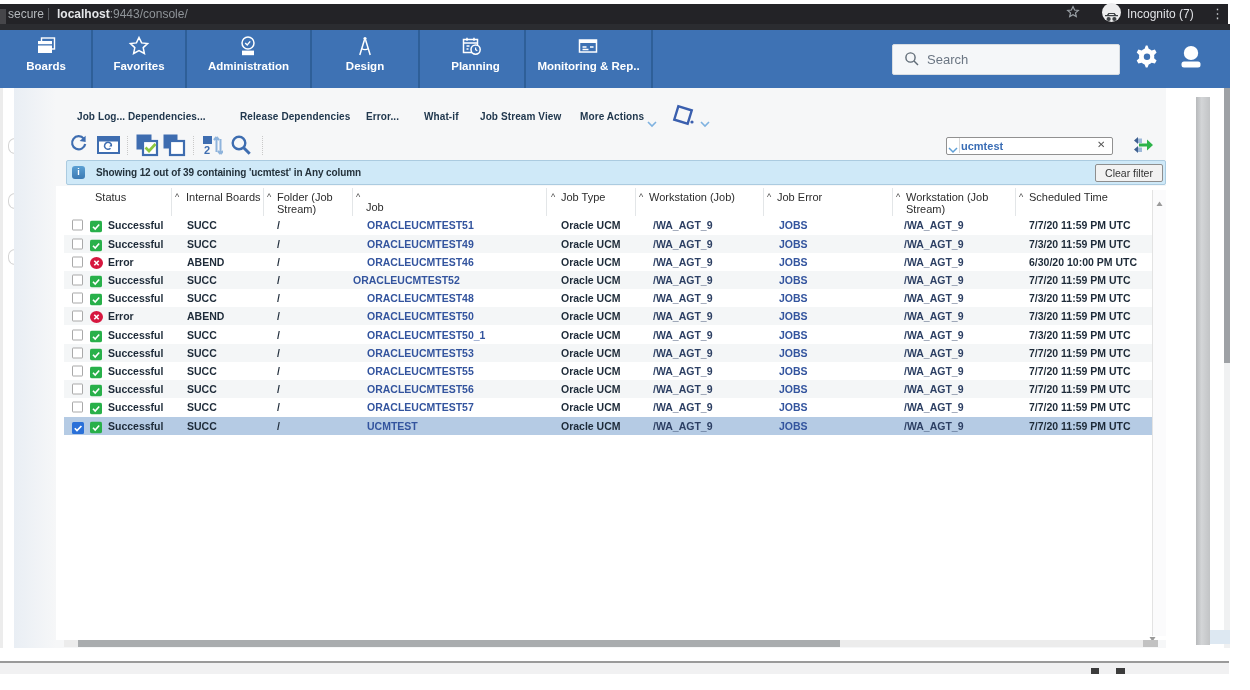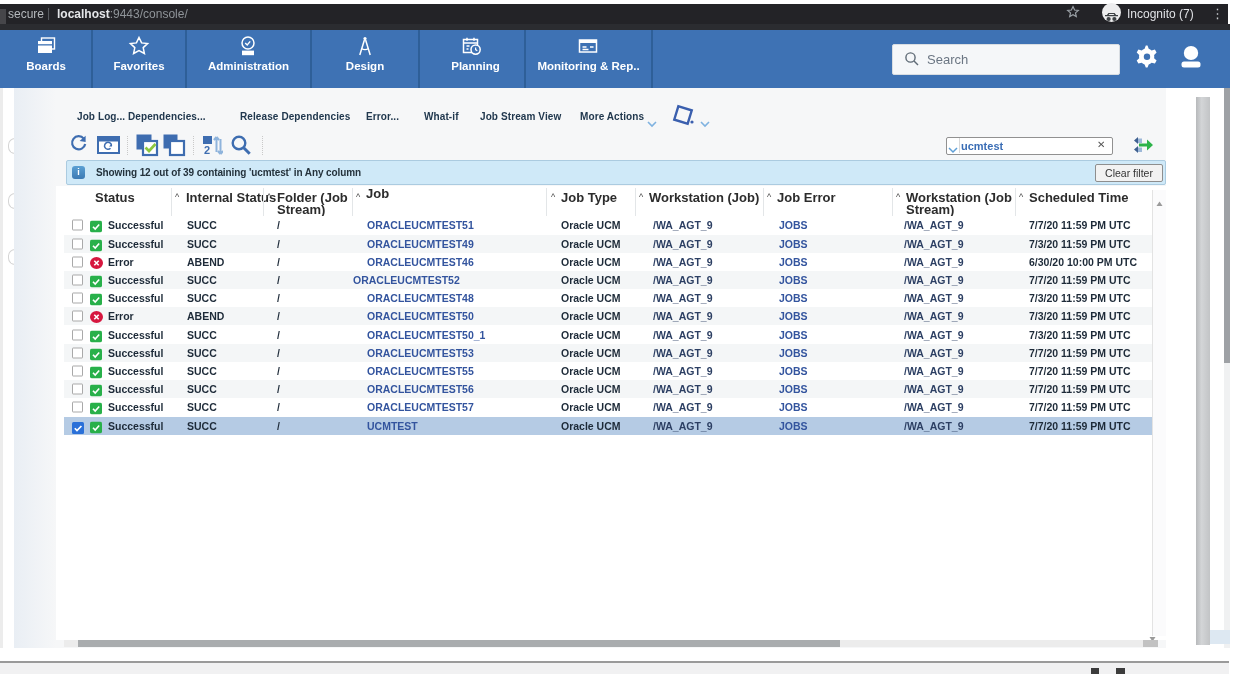--- a/index.html
+++ b/index.html
@@ -1,20 +1,20 @@
 <!DOCTYPE html>
 <html><head><meta charset="utf-8"><style>
 
 *{margin:0;padding:0;box-sizing:border-box}
 html,body{width:1250px;height:690px;overflow:hidden;background:#fff;
  font-family:"Liberation Sans",sans-serif;position:relative}
 .ab{position:absolute}
 .navlbl{color:#fff;font-size:11.5px;font-weight:600;text-align:center;width:100%}
 .tb{font-size:10px;font-weight:700;color:#21384e;white-space:nowrap;letter-spacing:0.1px}
-.hdr{font-size:13px;font-weight:700;color:#2c2c2c;line-height:11.5px;white-space:nowrap}
+.hdr{font-size:11px;font-weight:400;color:#2c2c2c;line-height:11.5px;white-space:nowrap}
 .caret{font-size:9px;font-weight:400;color:#4a4a4a}
 .cell{position:absolute;font-size:10.5px;font-weight:700;color:#1d2a38;white-space:nowrap;top:50%;transform:translateY(-50%)}
 .blue{color:#33549e}
 .navy{color:#2c3f63}
 .row{position:absolute;left:64px;width:1088px;height:18.2px}
 .cb{position:absolute;left:8px;top:50%;transform:translateY(-50%);width:11px;height:11px;border:1px solid #a9a9a9;border-radius:1px;background:#fff}
 
 </style></head><body>
 <div class="ab" style="left:0;top:0;width:1250px;height:4px;background:#fff"></div>
 <div class="ab" style="left:0;top:4px;width:1228px;height:20px;background:#232327"></div>
@@ -174,25 +174,25 @@
       <path d="M8 12l-4 3.5L8 19v-7z" fill="#3e5f8f"></path>
       <rect x="8" y="4.5" width="4" height="4.5" fill="#9db8d8"></rect>
       <rect x="8" y="13.5" width="4" height="4.5" fill="#9db8d8"></rect>
     </svg></div>
 <div class="ab" style="left:66px;top:160px;width:1100px;height:25px;background:#cfe9f8;border:1px solid #abcbe0;border-radius:2px"></div>
 <div class="ab" style="left:72px;top:166px;width:13px;height:13px;border-radius:3px;background:linear-gradient(#5ba0d4,#3d7ab3);text-align:center;font-size:9px;color:#fff;font-weight:700;line-height:13px">i</div>
 <div class="ab" style="left:96px;top:167px;font-size:10px;font-weight:700;color:#24323c;letter-spacing:-0.1px">Showing 12 out of 39 containing 'ucmtest' in Any column</div>
 <div class="ab" style="left:1095px;top:163.5px;width:68px;height:18px;background:#f2f2f2;border:1px solid #8e8e8e;border-radius:2px;font-size:10.5px;color:#333;text-align:center;line-height:16px">Clear filter</div>
 <div class="ab hdr" style="left:95px;top:192px">Status</div>
 <div class="ab caret" style="left:175px;top:192px">^</div>
-<div class="ab hdr" style="left:186px;top:192px">Internal Status</div>
+<div class="ab hdr" style="left:186px;top:192px">Internal Boards</div>
 <div class="ab caret" style="left:267px;top:192px">^</div>
 <div class="ab hdr" style="left:277px;top:192px">Folder (Job<br>Stream)</div>
 <div class="ab caret" style="left:356px;top:192px">^</div>
-<div class="ab hdr" style="left:366px;top:188px">Job</div>
+<div class="ab hdr" style="left:366px;top:202px">Job</div>
 <div class="ab caret" style="left:551px;top:192px">^</div>
 <div class="ab hdr" style="left:561px;top:192px">Job Type</div>
 <div class="ab caret" style="left:639px;top:192px">^</div>
 <div class="ab hdr" style="left:649px;top:192px">Workstation (Job)</div>
 <div class="ab caret" style="left:767px;top:192px">^</div>
 <div class="ab hdr" style="left:777px;top:192px">Job Error</div>
 <div class="ab caret" style="left:896px;top:192px">^</div>
 <div class="ab hdr" style="left:906px;top:192px">Workstation (Job<br>Stream)</div>
 <div class="ab caret" style="left:1019px;top:192px">^</div>
 <div class="ab hdr" style="left:1029px;top:192px">Scheduled Time</div>

